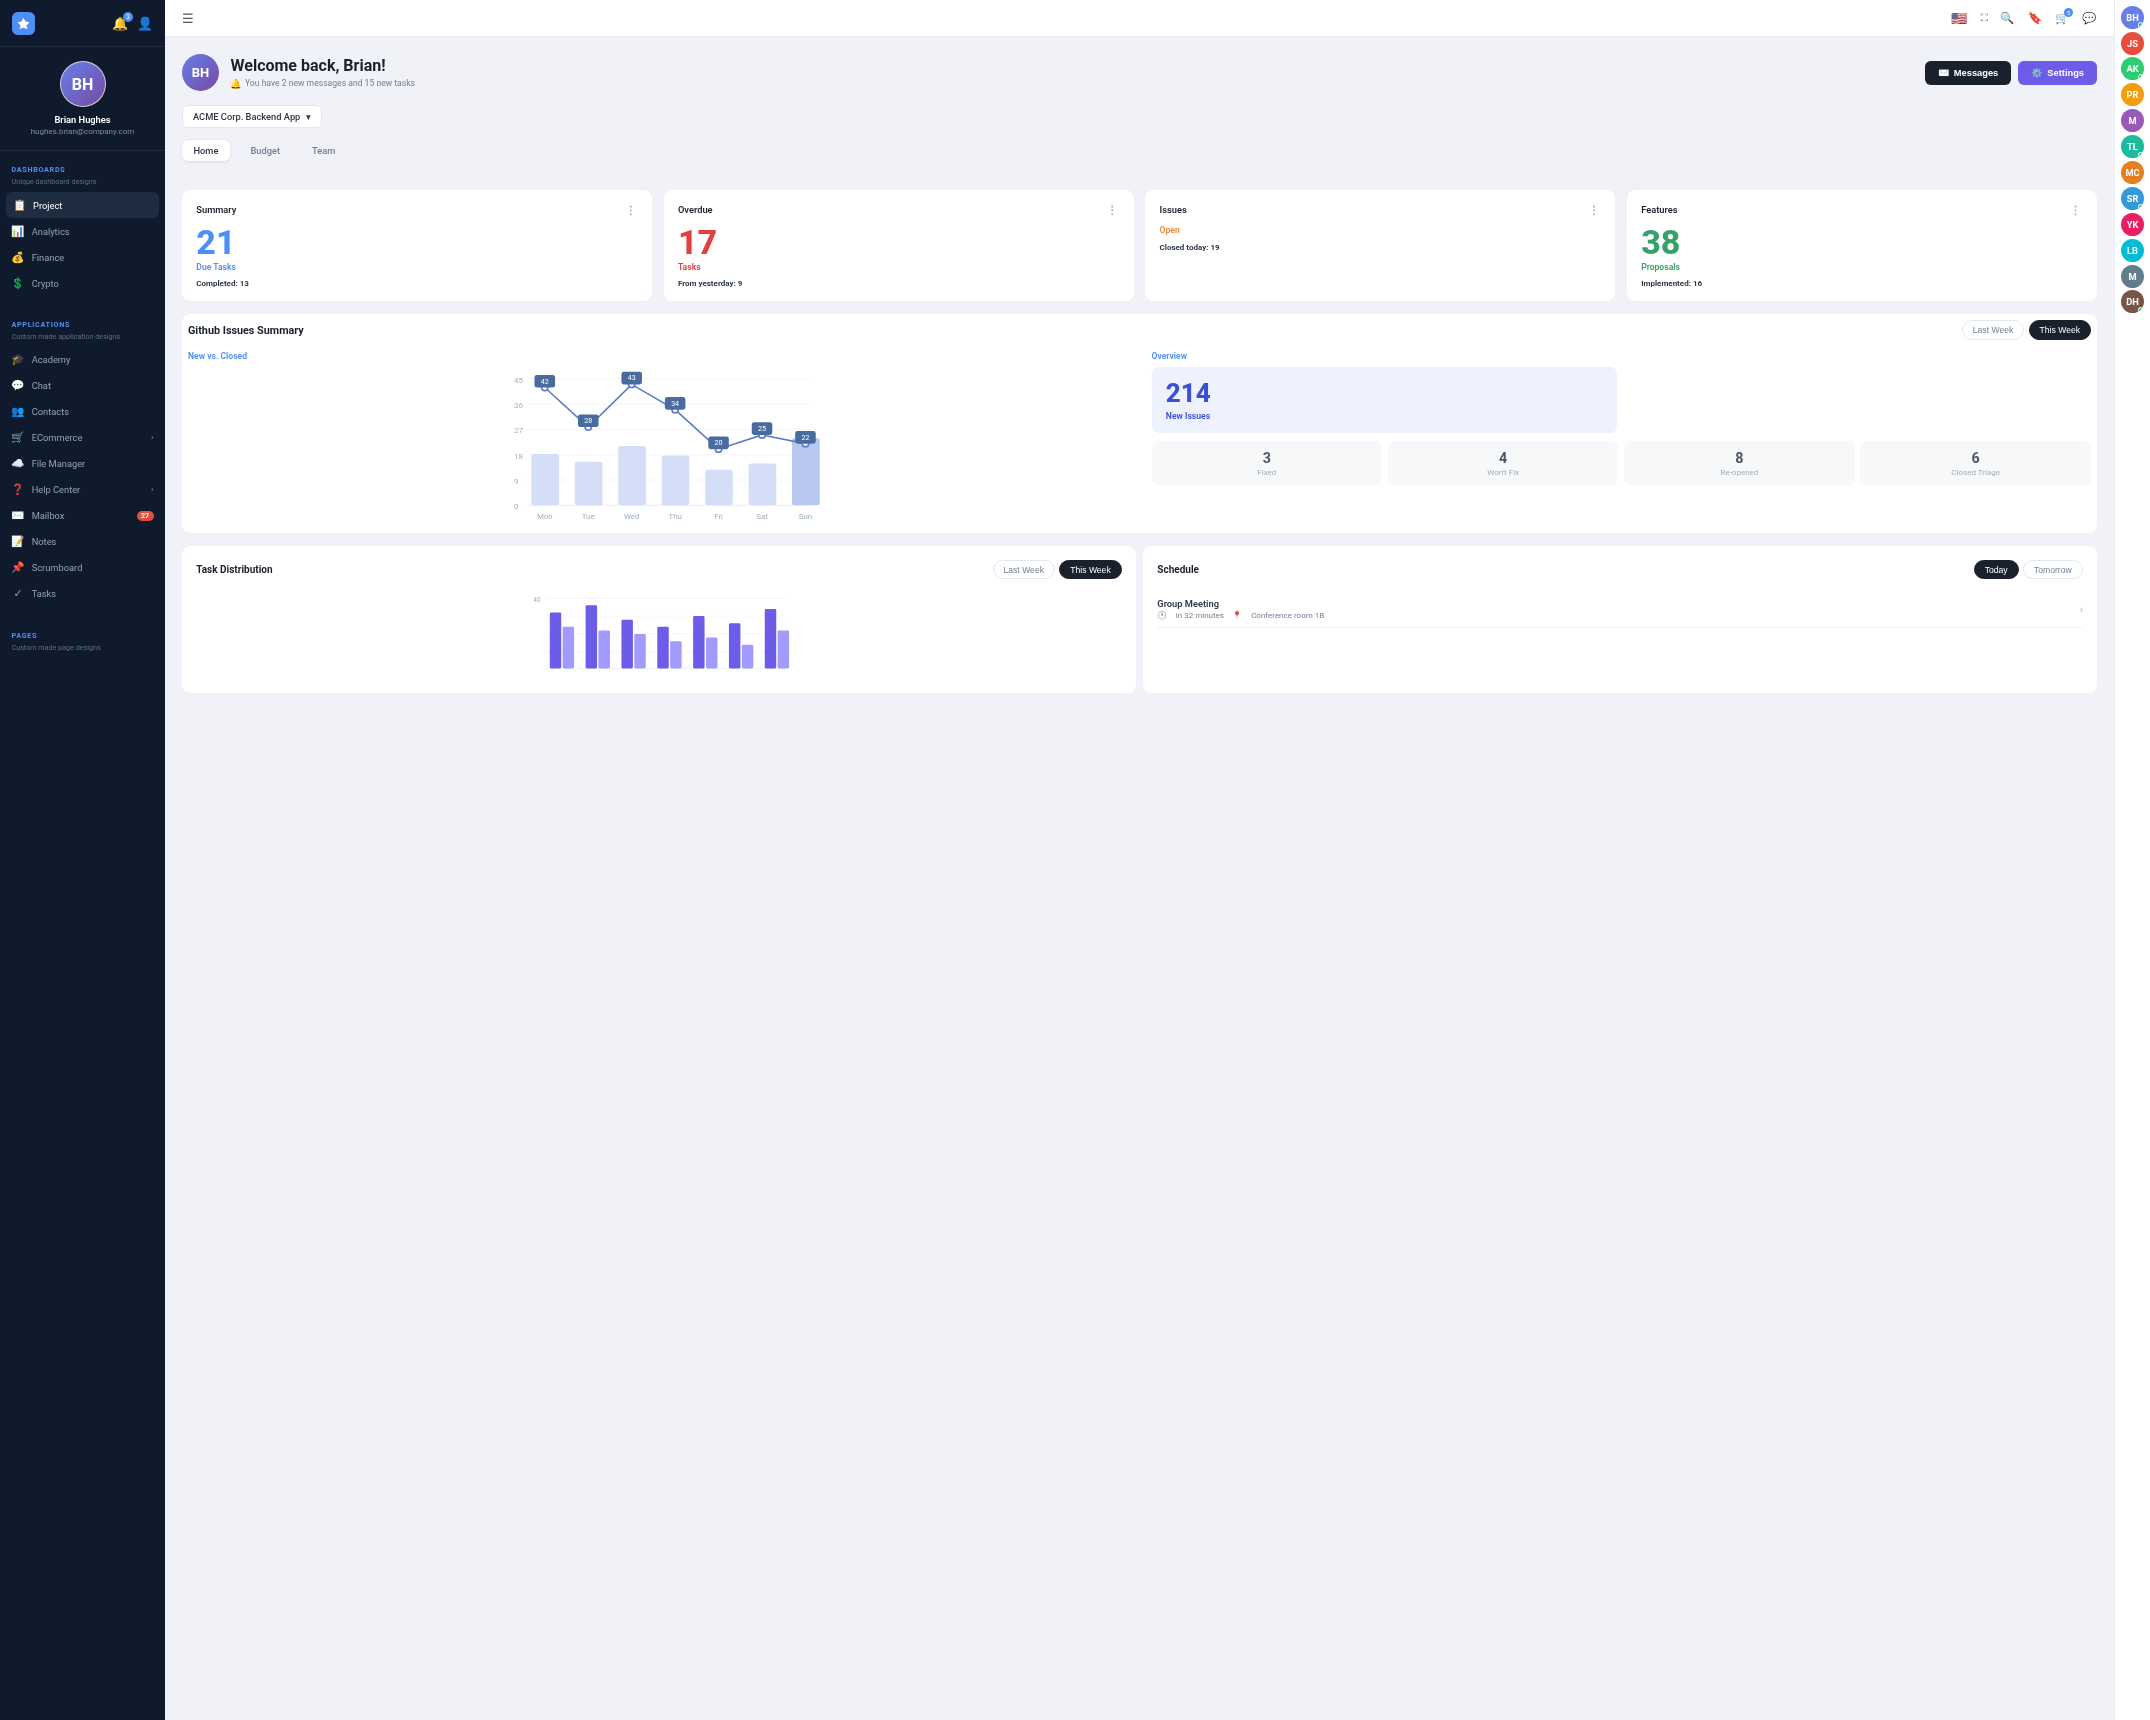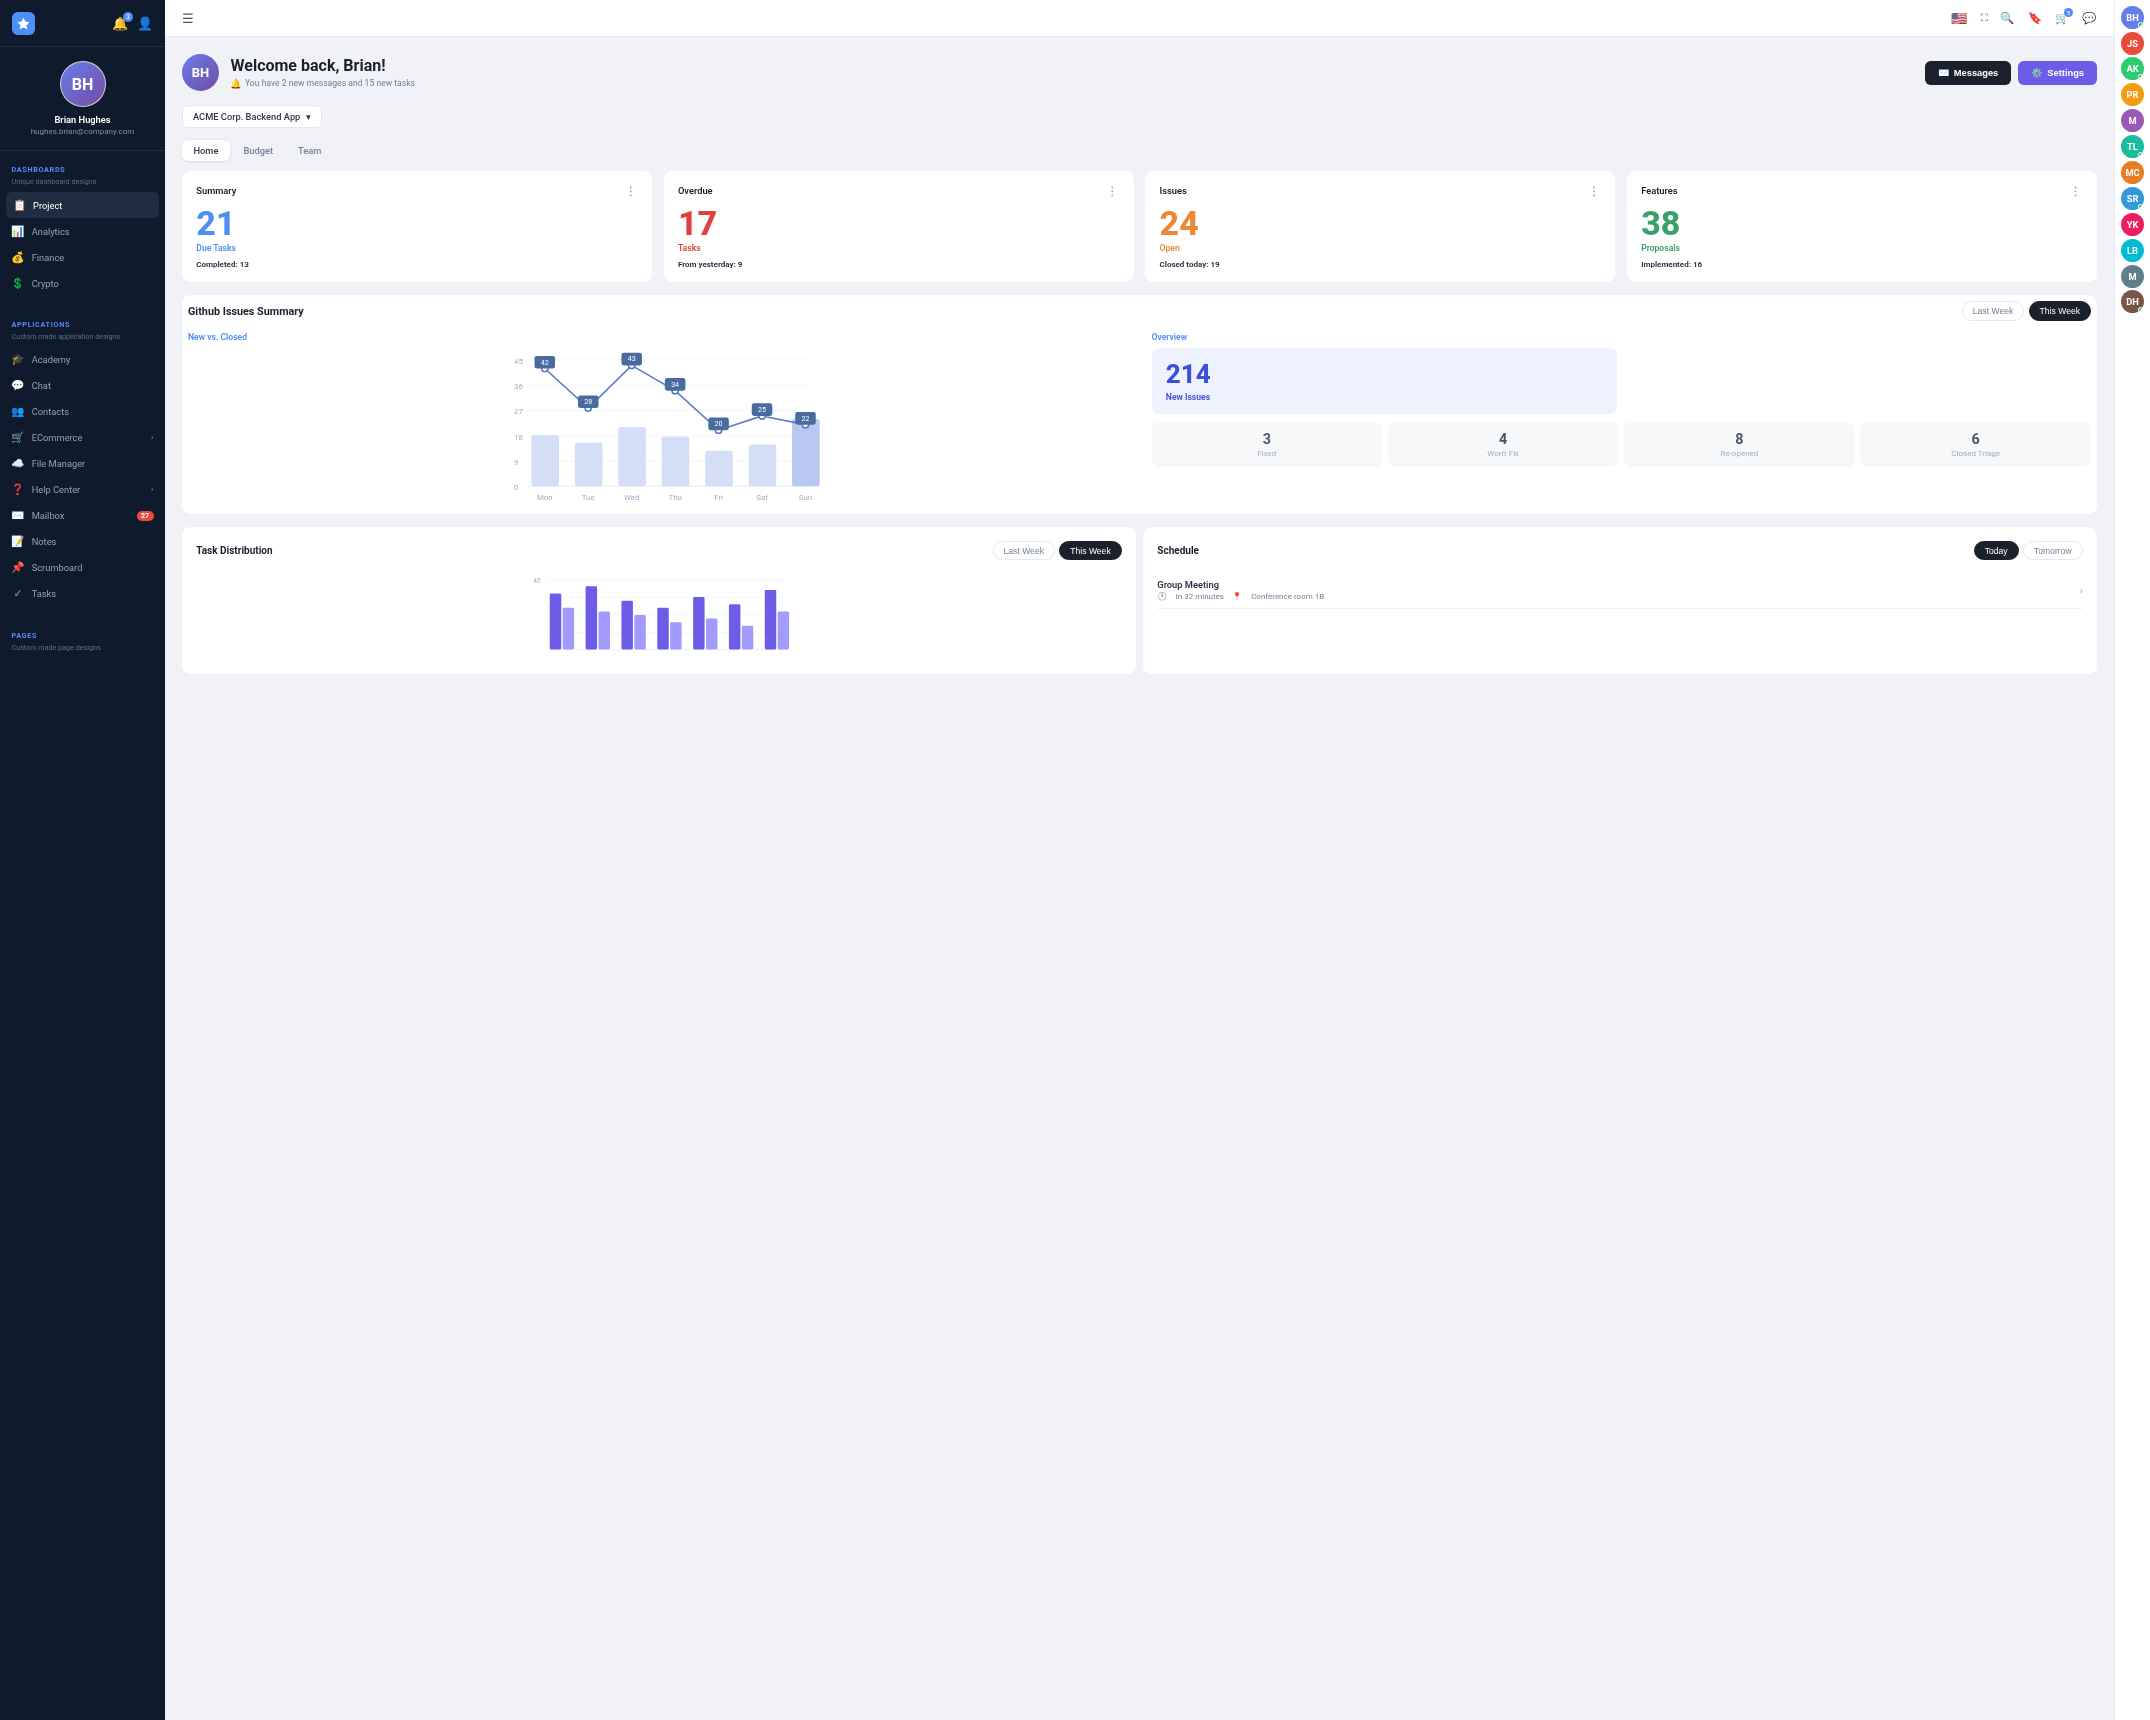--- a/index.html
+++ b/index.html
@@ -53,21 +53,21 @@
     .welcome-text h1 { font-size: 16px; font-weight: 700; color: #1a202c; }
     .welcome-text p { font-size: 8.6px; color: #718096; margin-top: 2.2px; display: flex; align-items: center; gap: 2.9px; }
     .welcome-actions { display: flex; gap: 7.2px; }
     .btn-messages { background: #1a202c; color: #fff; border: none; border-radius: 5.7px; padding: 6.5px 13px; font-size: 9.3px; font-weight: 600; cursor: pointer; display: flex; align-items: center; gap: 4.3px; }
     .btn-settings { background: #6c5ce7; color: #fff; border: none; border-radius: 5.7px; padding: 6.5px 13px; font-size: 9.3px; font-weight: 600; cursor: pointer; display: flex; align-items: center; gap: 4.3px; }
 
     
     .project-selector { display: inline-flex; align-items: center; gap: 5.7px; background: #fff; border: 0.7px solid #e2e8f0; border-radius: 5.7px; padding: 5px 10px; cursor: pointer; font-size: 9.3px; color: #2d3748; font-weight: 500; margin-bottom: 11.5px; }
 
     
-    .tabs { display: flex; gap: 2px; margin-bottom: 10px; }
+    .tabs { display: flex; gap: 9px; margin-bottom: 29px; }
     .tab { padding: 5px 11.5px; border-radius: 5.7px; cursor: pointer; font-size: 9.3px; font-weight: 500; color: #718096; transition: all 0.15s; }
     .tab.active { background: #fff; color: #2d3748; box-shadow: 0 0.7px 2.9px rgba(0,0,0,0.1); }
 
     
     .stats-grid { display: grid; grid-template-columns: repeat(4, 1fr); gap: 11.5px; margin-bottom: 13px; }
     .stat-card { background: #fff; border-radius: 8.6px; padding: 13px 14.3px; }
     .stat-card-header { display: flex; align-items: center; justify-content: space-between; color: #1a202c; font-weight: 600; font-size: 9.3px; margin-bottom: 8.6px; }
     .stat-card-dots { color: #a0aec0; cursor: pointer; font-size: 11.5px; letter-spacing: 1.4px; }
     .stat-big-num { font-size: 34px; font-weight: 800; line-height: 1; }
     .stat-label { font-size: 8.6px; font-weight: 600; margin-top: 2.9px; }
@@ -300,21 +300,20 @@
         <div class="stat-sub">
           <span>From yesterday:</span> <span>9</span>
         </div>
       </div>
 
       <div class="stat-card">
         <div class="stat-card-header">
           <span>Issues</span>
           <span class="stat-card-dots">⋮</span>
         </div>
-        <div class="stat-big-num color-orange">24</div>
         <div class="stat-label color-orange">Open</div>
         <div class="stat-sub">
           <span>Closed today:</span> <span>19</span>
         </div>
       </div>
 
       <div class="stat-card">
         <div class="stat-card-header">
           <span>Features</span>
           <span class="stat-card-dots">⋮</span>

